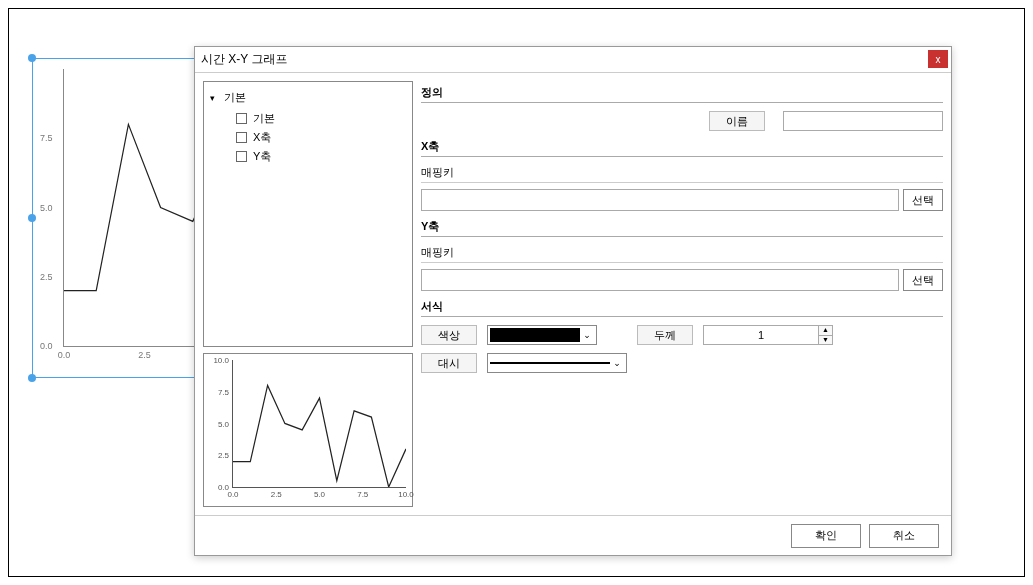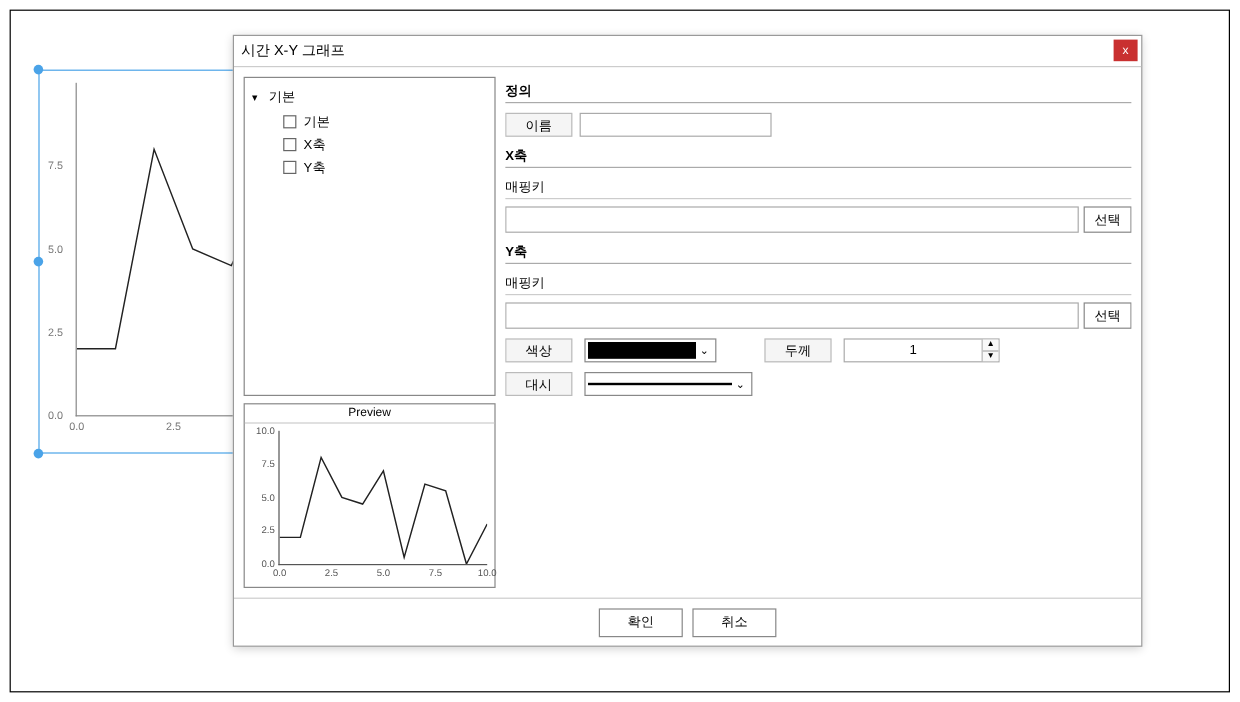--- a/index.html
+++ b/index.html
@@ -56,21 +56,21 @@
       position: absolute;
       bottom: -14px;
       font-size: 9px;
       color: #777;
       transform: translateX(-50%);
     }
     
     .dialog {
       position: absolute;
       left: 194px;
-      top: 29px;
+      top: 46px;
       width: 758px;
       height: 510px;
       background: #fff;
       border: 1px solid #999;
       box-shadow: 0 2px 8px rgba(0,0,0,0.2);
       display: flex;
       flex-direction: column;
     }
     .titlebar {
       height: 26px;
@@ -189,22 +189,23 @@
     .section-head {
       font-size: 11px;
       font-weight: 600;
       padding: 2px 0;
       border-bottom: 1px solid #aaa;
       margin-top: 2px;
     }
     .form-row {
       display: flex;
       align-items: center;
-      gap: 6px;
+      gap: 18px;
       margin-top: 4px;
+      justify-content: flex-end;
     }
     .field-label {
       width: 56px;
       height: 20px;
       border: 1px solid #bbb;
       background: #f5f5f5;
       display: flex;
       align-items: center;
       justify-content: center;
       font-size: 11px;
@@ -308,21 +309,21 @@
     }
     .dash-line {
       flex: 1;
       height: 2px;
       background: #000;
     }
     .dialog-footer {
       height: 40px;
       border-top: 1px solid #ccc;
       display: flex;
-      justify-content: center;
+      justify-content: flex-end;
       align-items: center;
       padding: 0 12px;
       gap: 8px;
     }
     .footer-btn {
       width: 70px;
       height: 24px;
       border: 1px solid #888;
       background: #fff;
       font-size: 11px;
@@ -374,21 +375,20 @@
             <span>X축</span>
           </div>
           <div class="tree-item">
             <span class="tree-cb"></span>
             <span>Y축</span>
           </div>
         </div>
       </div>
 
       <div class="preview-box">
-        <div class="preview-title">Preview</div>
         <div class="preview-plot-wrap">
           <div class="preview-plot" id="preview-plot">
             <svg id="pv-svg" width="100%" height="100%" preserveAspectRatio="none" viewBox="0 0 170 110">
                 <polyline points="0.0,88.0 17.0,88.0 34.0,22.0 51.0,55.0 68.0,60.5 85.0,33.0 102.0,104.5 119.0,44.0 136.0,49.5 153.0,110.0 170.0,77.0" fill="none" stroke="#222" stroke-width="1.2"></polyline>
               </svg>
           <div class="pv-tick-y" style="bottom: 0%; top: auto; transform: translateY(50%);">0.0</div><div class="pv-tick-y" style="bottom: 25%; top: auto; transform: translateY(50%);">2.5</div><div class="pv-tick-y" style="bottom: 50%; top: auto; transform: translateY(50%);">5.0</div><div class="pv-tick-y" style="bottom: 75%; top: auto; transform: translateY(50%);">7.5</div><div class="pv-tick-y" style="bottom: 100%; top: auto; transform: translateY(50%);">10.0</div><div class="pv-tick-x" style="left: 0%;">0.0</div><div class="pv-tick-x" style="left: 25%;">2.5</div><div class="pv-tick-x" style="left: 50%;">5.0</div><div class="pv-tick-x" style="left: 75%;">7.5</div><div class="pv-tick-x" style="left: 100%;">10.0</div></div>
         </div>
       </div>
     </div>
 
@@ -406,20 +406,21 @@
         <button class="select-btn">선택</button>
       </div>
 
       <div class="section-head">Y축</div>
       <div class="section-head" style="font-weight:400;border-bottom:1px solid #ccc">매핑키</div>
       <div class="mapping-row">
         <input class="mapping-input" style="">
         <button class="select-btn">선택</button>
       </div>
 
+      <div class="section-head">서식</div>
       <div class="style-row">
         <div class="field-label">색상</div>
         <div class="color-swatch">
           <div class="color-block"></div>
           <div class="dd-arrow">⌄</div>
         </div>
         <div class="thickness-label">두께</div>
         <div class="spinner">
           <div class="spinner-val">1</div>
           <div class="spinner-btns">

